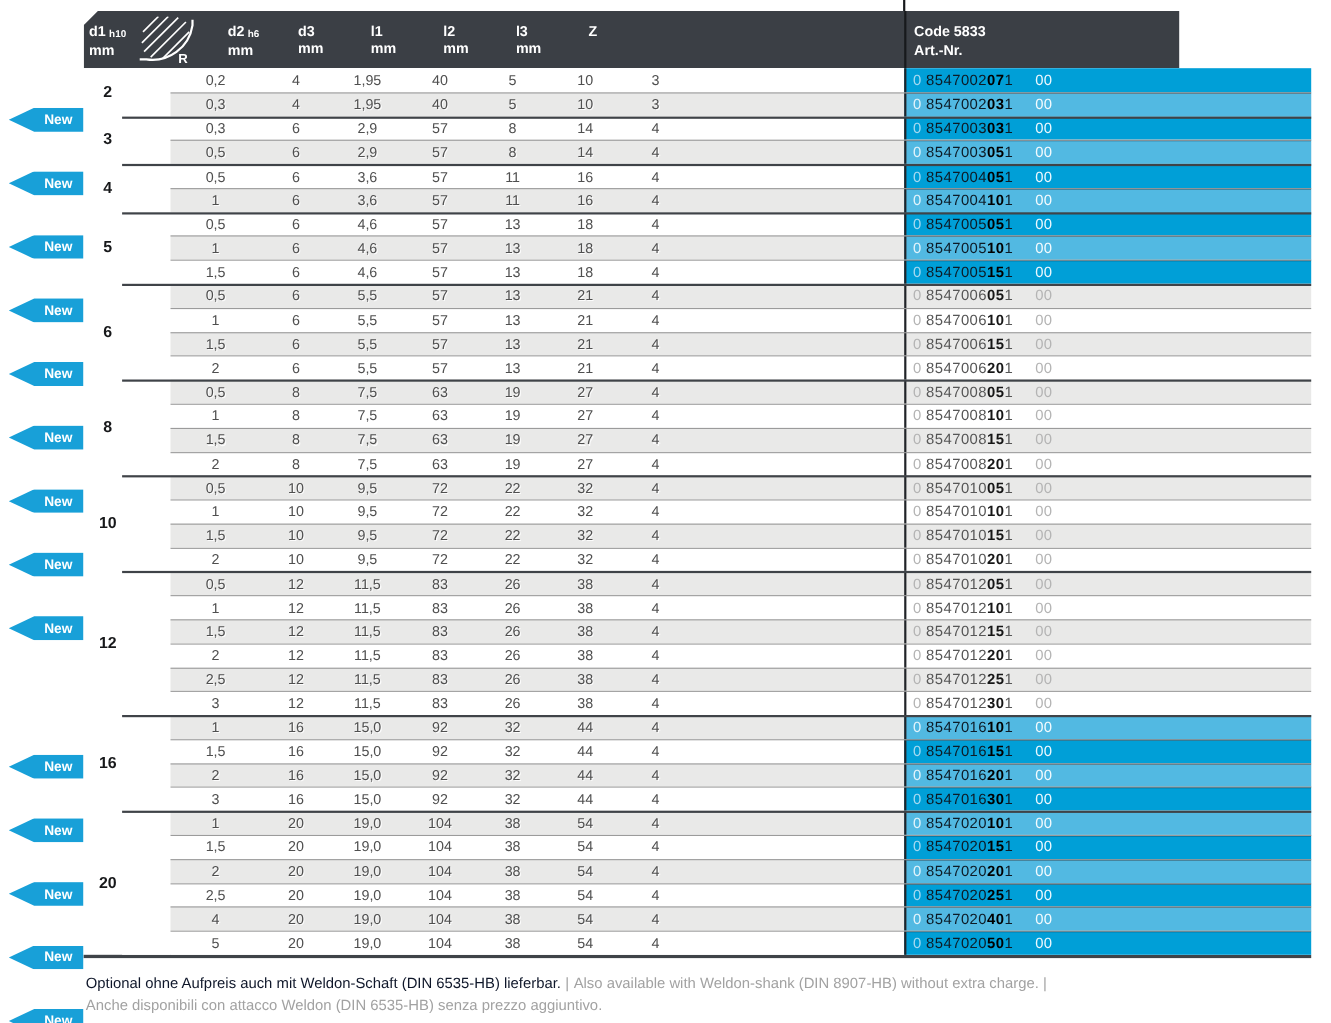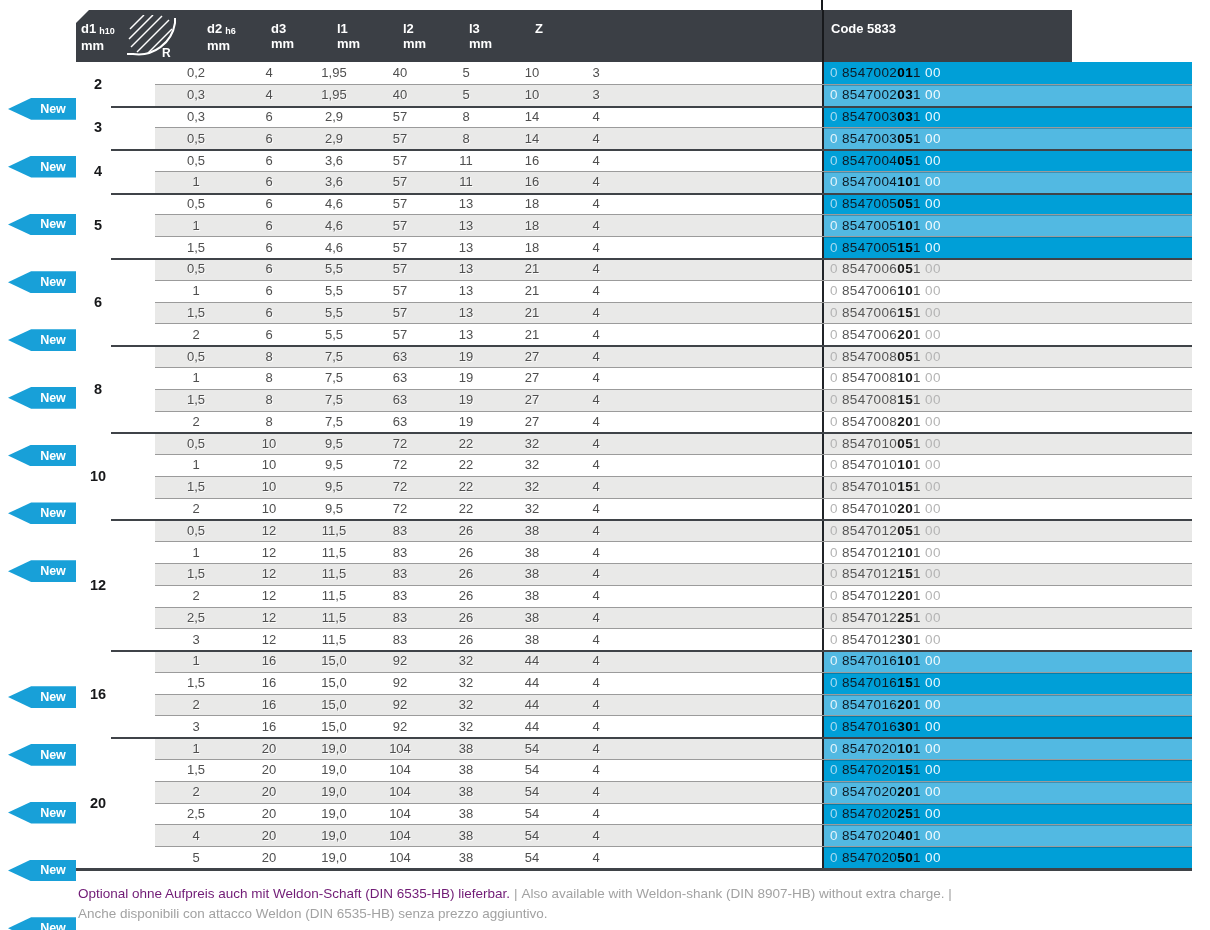--- a/index.html
+++ b/index.html
@@ -43,39 +43,39 @@
   .spacer{flex:1;}
   .art{width:370px;border-left:2px solid #212428;box-sizing:border-box;display:flex;align-items:center;
        padding-left:6px;font-size:13.5px;letter-spacing:.4px;white-space:nowrap;}
   .row.art-dark .art{background:var(--art-dark);}
   .row.art-light .art{background:var(--art-light);}
   .row.thin::after{content:"";position:absolute;left:44px;right:0;top:0;height:1px;background:var(--line-thin);z-index:3;}
   .row.thin.art-dark .art,.row.thin.art-light .art{box-shadow:inset 0 1.5px 0 rgba(8,40,60,.55);}
   .row.gsep::before{content:"";position:absolute;left:0;right:0;top:0;height:2px;background:var(--line-dark);z-index:4;}
   .d1label{position:absolute;left:0;top:0;width:44px;height:100%;display:flex;align-items:center;
            justify-content:center;font-size:14.5px;font-weight:700;color:#17181a;z-index:2;}
-  .a-pre{margin-right:4px}.a-suf{margin-left:4px}
+  .a-pre{margin-right:4px}.a-suf{margin-left:20px}
   .art-plain .a-pre,.art-plain .a-suf{color:#b4b4b4}
   .art-plain .a-mid,.art-plain .a-tail{color:#565656}
   .art-plain .a-bold{color:#161616;font-weight:700}
   .art-dark .a-pre{color:#a5d9f0}.art-dark .a-suf{color:#ecf8fe}
   .art-dark .a-mid,.art-dark .a-tail{color:#0d1b26}.art-dark .a-bold{color:#000;font-weight:700}
   .art-light .a-pre{color:#e2f3fb}.art-light .a-suf{color:#f4fbfe}
   .art-light .a-mid,.art-light .a-tail{color:#0d1b26}.art-light .a-bold{color:#000;font-weight:700}
 
   
   .badges{position:absolute;left:8px;width:68px;display:flex;flex-direction:column;}
   .badge{height:var(--rh);background:var(--new-badge);
          clip-path:polygon(34% 0,100% 0,100% 100%,34% 100%,0 50%);
          color:#fff;font-size:12.5px;font-weight:700;display:flex;align-items:center;justify-content:center;
          padding-left:22px;box-sizing:border-box;margin-top:36px;}
 
   
   .footer{position:absolute;left:78px;top:884px;width:1110px;font-size:13.5px;line-height:20px;}
-  .f-de{color:#701a75}
+  .f-de{color:#0f172a}
   .f-rest{color:#a2a2a2}
   .f-sep{color:#a2a2a2;margin:0 4px;}
 </style>
 </head>
 <body>
 
 <div class="page">
 
   <div class="topline"></div>
 
@@ -132,40 +132,41 @@
         </div>
         <div class="hcell w-z">
           <div class="hline">
             <span>Z</span>
           </div>
           <div class="hline"></div>
         </div>
       </div>
     <div class="codeblk">
       <div>Code 5833</div>
+      <div>Art.-Nr.</div>
     </div>
   </header>
 
   <div class="tbody">
       <div class="group">
         <div class="row art-dark">
           <div class="c-d1"></div>
           <div class="c-shade">
             <div class="vcell w-r">0,2</div>
             <div class="vcell w-d2">4</div>
             <div class="vcell w-d3">1,95</div>
             <div class="vcell w-l1">40</div>
             <div class="vcell w-l2">5</div>
             <div class="vcell w-l3">10</div>
             <div class="vcell w-z">3</div>
             <div class="spacer"></div>
             <div class="art">
               <span class="a-pre">0</span>
               <span class="a-mid">8547002</span>
-              <span class="a-bold">01</span>
+              <span class="a-bold">07</span>
               <span class="a-tail">1</span>
               <span class="a-suf">00</span>
             </div>
           </div>
         </div>
         <div class="row shade thin art-light">
           <div class="c-d1"></div>
           <div class="c-shade">
             <div class="vcell w-r">0,3</div>
             <div class="vcell w-d2">4</div>

